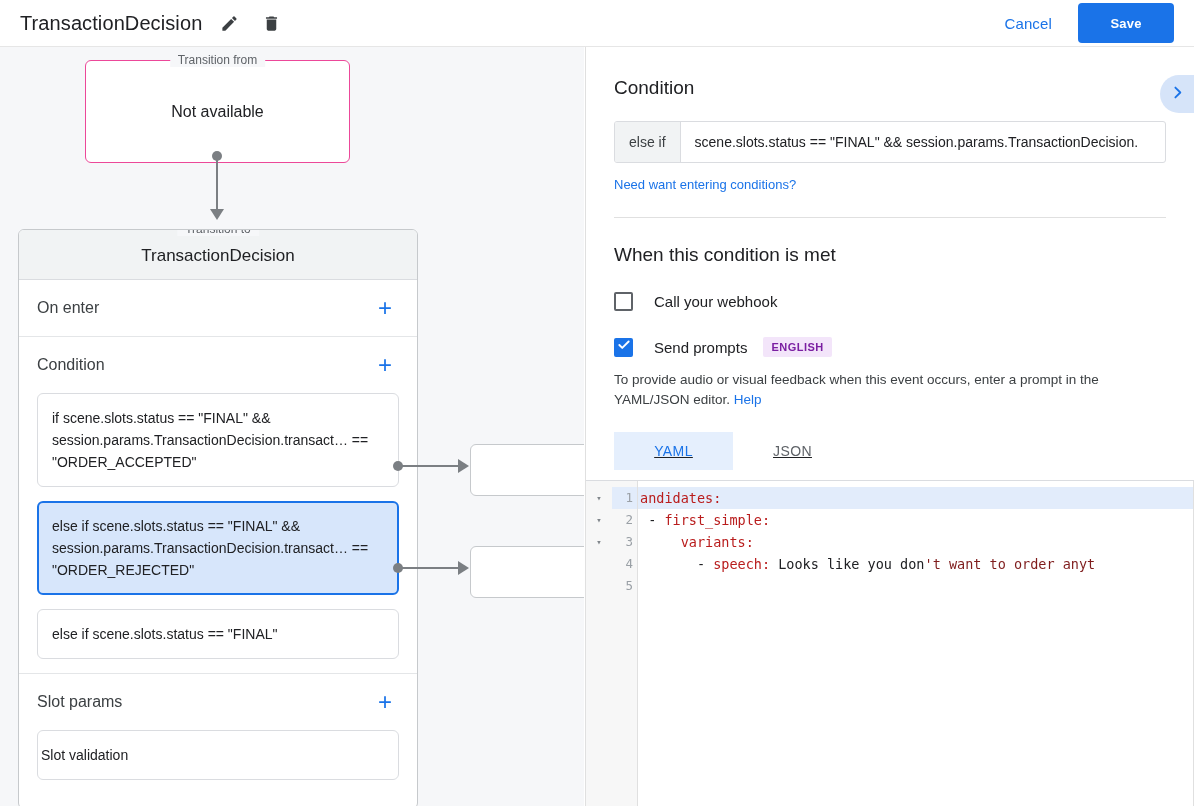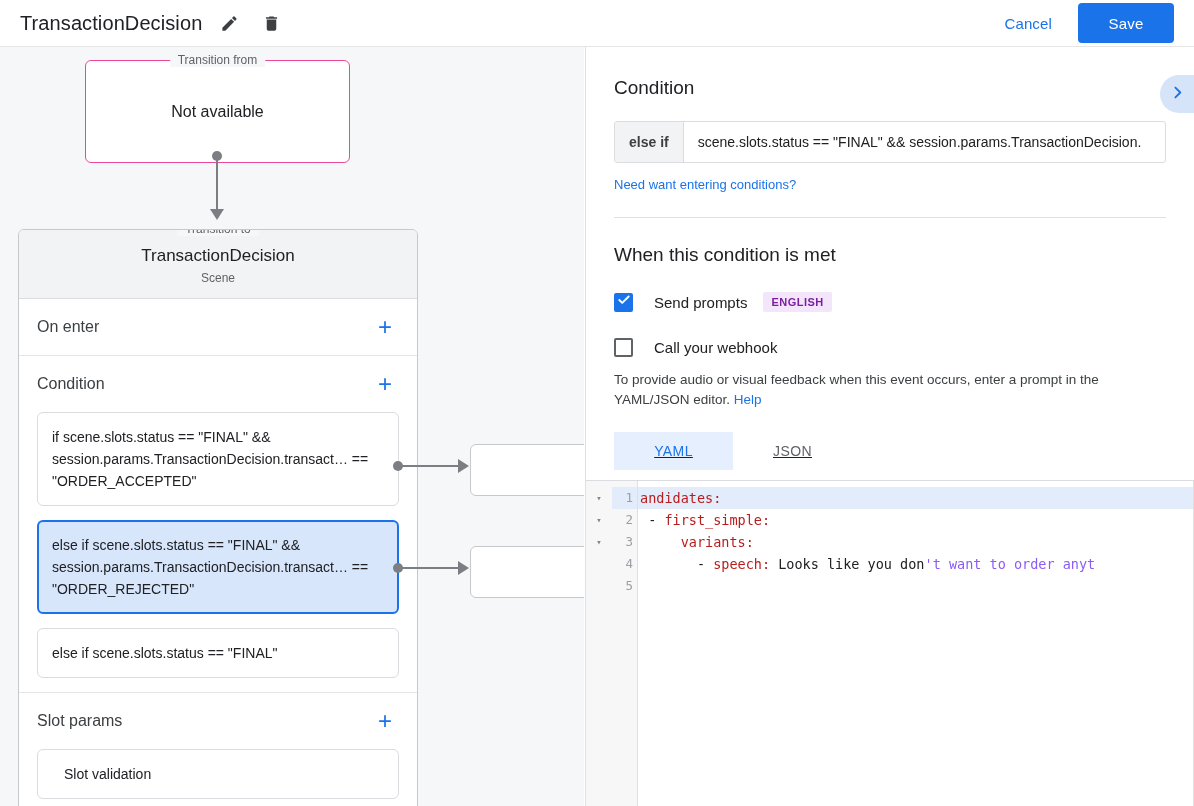--- a/index.html
+++ b/index.html
@@ -33,21 +33,21 @@
   .topbar-spacer { flex: 1 1 auto; }
   .cancel-btn {
     background: transparent; border: none; cursor: pointer;
     color: #1a73e8; font-size: 15px; font-weight: 500;
     font-family: "Liberation Sans", sans-serif;
     padding: 8px 14px; border-radius: 4px; letter-spacing: .15px;
   }
   .save-btn {
     margin-left: 12px; margin-right: 20px;
     background: #1a73e8; color: #ffffff; border: none; cursor: pointer;
-    font-size: 15px; font-weight: 400; letter-spacing: .2px;
+    font-size: 13px; font-weight: 700; letter-spacing: .2px;
     font-family: "Liberation Sans", sans-serif;
     height: 40px; min-width: 96px; border-radius: 4px;
   }
 
   
   .canvas {
     position: absolute; left: 0; top: 47px; width: 584px; height: 759px;
     background: #f6f7f9; overflow: hidden;
   }
   .fieldset-box {
@@ -127,21 +127,21 @@
     font-size: 14px; line-height: 22px; color: #202124;
     margin-bottom: 14px; cursor: pointer;
   }
   .cond-item:last-child { margin-bottom: 0; }
   .cond-item.selected {
     background: #d7e6fb; border: 2px solid #1a73e8; padding: 12px 13px;
   }
   .slot-list { padding-bottom: 14px; }
   .slot-item {
     border: 1px solid #dadce0; border-radius: 6px; background: #ffffff;
-    padding: 16px 26px; font-size: 14px; color: #202124; cursor: pointer;
+    padding: 16px 3px; font-size: 14px; color: #202124; cursor: pointer;
     margin-bottom: 14px;
   }
 
   
   .stub-box {
     position: absolute; border: 1px solid #c6c9cc; border-radius: 6px;
     background: #ffffff; height: 52px; width: 180px;
   }
 
   
@@ -163,21 +163,21 @@
 
   .cond-field {
     margin-top: 22px;
     display: flex; align-items: stretch;
     border: 1px solid #dadce0; border-radius: 3px;
     height: 42px; overflow: hidden; background: #ffffff;
   }
   .cond-prefix {
     background: #f1f3f4; border-right: 1px solid #dadce0;
     display: flex; align-items: center; padding: 0 14px;
-    font-size: 14px; color: #3c4043; white-space: nowrap; font-weight: bold;
+    font-size: 14px; color: #3c4043; white-space: nowrap;
   }
   .cond-input {
     flex: 1 1 auto; border: none; outline: none;
     padding: 0 14px; font-size: 14px; color: #202124;
     font-family: "Liberation Sans", sans-serif; background: transparent;
   }
   .help-link {
     display: inline-block; margin-top: 14px;
     color: #1a73e8; font-size: 13px; text-decoration: none; cursor: pointer;
   }
@@ -242,21 +242,21 @@
   .code-line, .gutter-line, .fold-line {
     height: 22px; line-height: 22px;
     font-family: "DejaVu Sans Mono", monospace; font-size: 13.5px;
   }
   .gutter-line { color: #9aa0a6; font-size: 12.5px; padding-right: 4px; }
   .fold-line { color: #80868b; font-size: 9px; text-align: center; }
   .code-line { white-space: pre; color: #202124; padding-left: 2px; }
   .code-line.active { background: #e2ecfb; }
   .gutter-line.active { background: #e2ecfb; }
   .tok-key { color: #b91c1c; }
-  .tok-str { color: #8b5cf6; }
+  .tok-str { color: #7f1d1d; }
   .tok-plain { color: #202124; }
   .editor-right-border {
     position: absolute; right: 0; top: 0; width: 1px; height: 100%;
     background: #e0e0e0;
   }
 </style>
 </head>
 <body>
 
 <div class="topbar">
@@ -293,21 +293,20 @@
 
   <div class="conn-dot" style="left:212px; top:104px;"></div>
   <div class="conn-line" style="left:216px; top:109px; width:2px; height:56px;"></div>
   <div class="conn-arrow" style="left:210px; top:162px; border-left:7px solid transparent; border-right:7px solid transparent; border-top:11px solid #7b7f83;"></div>
 
   <div id="scene-card">
     <div class="fieldset-legend">Transition to</div>
 
     <div class="scene-head">
       <div class="scene-name">TransactionDecision</div>
-      <div class="scene-sub">Scene</div>
     </div>
 
     <div class="section">
       <div class="section-head">
         <div class="section-title">On enter</div>
         <button class="plus-btn">+</button>
       </div>
     </div>
 
     <div class="section">
@@ -362,38 +361,38 @@
       <input class="cond-input" type="text" value="scene.slots.status == &quot;FINAL&quot; &amp;&amp; session.params.TransactionDecision." style="">
     </div>
 
     <a class="help-link">Need want entering conditions?</a>
 
     <div class="rp-divider"></div>
   </div>
 
   <div class="rp-section-b">
     <div class="rp-subheading">When this condition is met</div>
+
+    <div class="check-row">
+      <div class="checkbox"></div>
+      <div class="check-label">Call your webhook</div>
+    </div>
 
     <div class="check-row">
       <div class="checkbox checked">
         <span>
           <svg width="14" height="14" viewBox="0 0 24 24" fill="none" stroke="#ffffff" stroke-width="3.2" stroke-linecap="round" stroke-linejoin="round" aria-hidden="true">
             <polyline points="20 6 9 17 4 12"></polyline>
           </svg>
         </span>
       </div>
       <div class="check-label">Send prompts</div>
       <div class="lang-badge">ENGLISH</div>
     </div>
 
-    <div class="check-row">
-      <div class="checkbox"></div>
-      <div class="check-label">Call your webhook</div>
-    </div>
-
     <div class="hint-text">
       <span>To provide audio or visual feedback when this event occurs, enter a prompt in the YAML/JSON editor.</span>
       <a>Help</a>
     </div>
 
     <div class="editor-tabs">
       <button class="etab active">YAML</button>
       <button class="etab">JSON</button>
     </div>
   </div>

